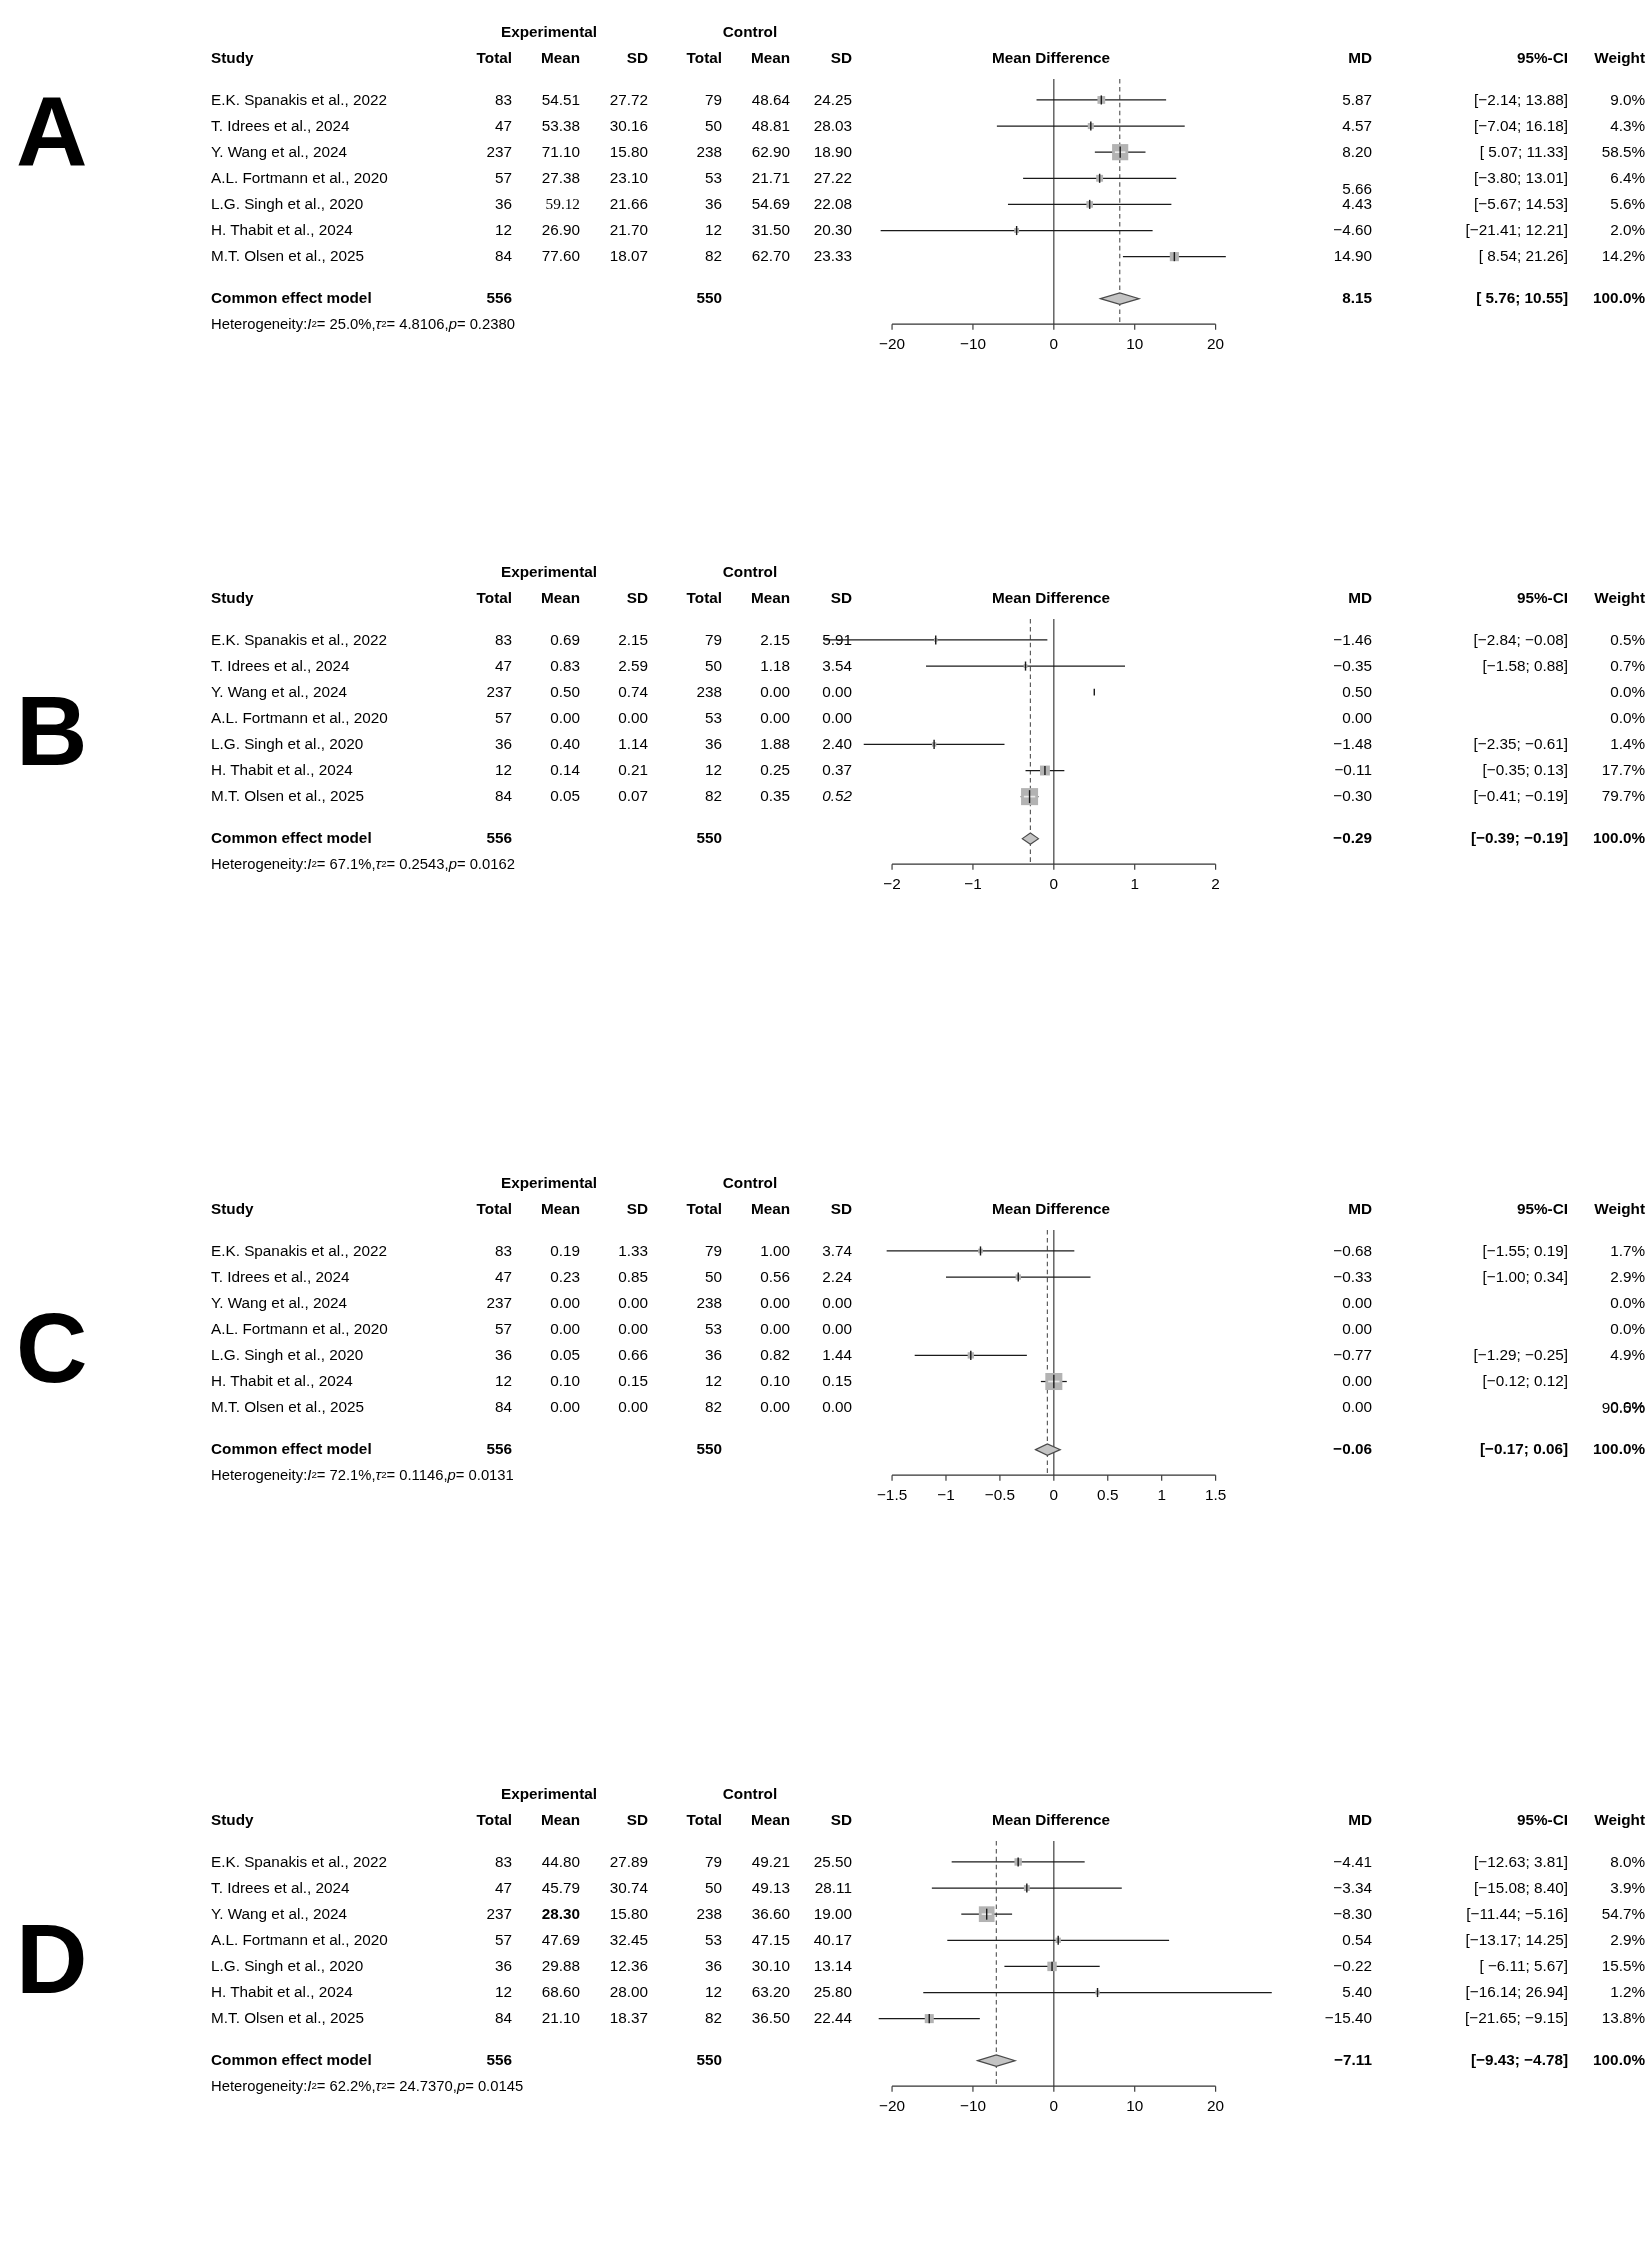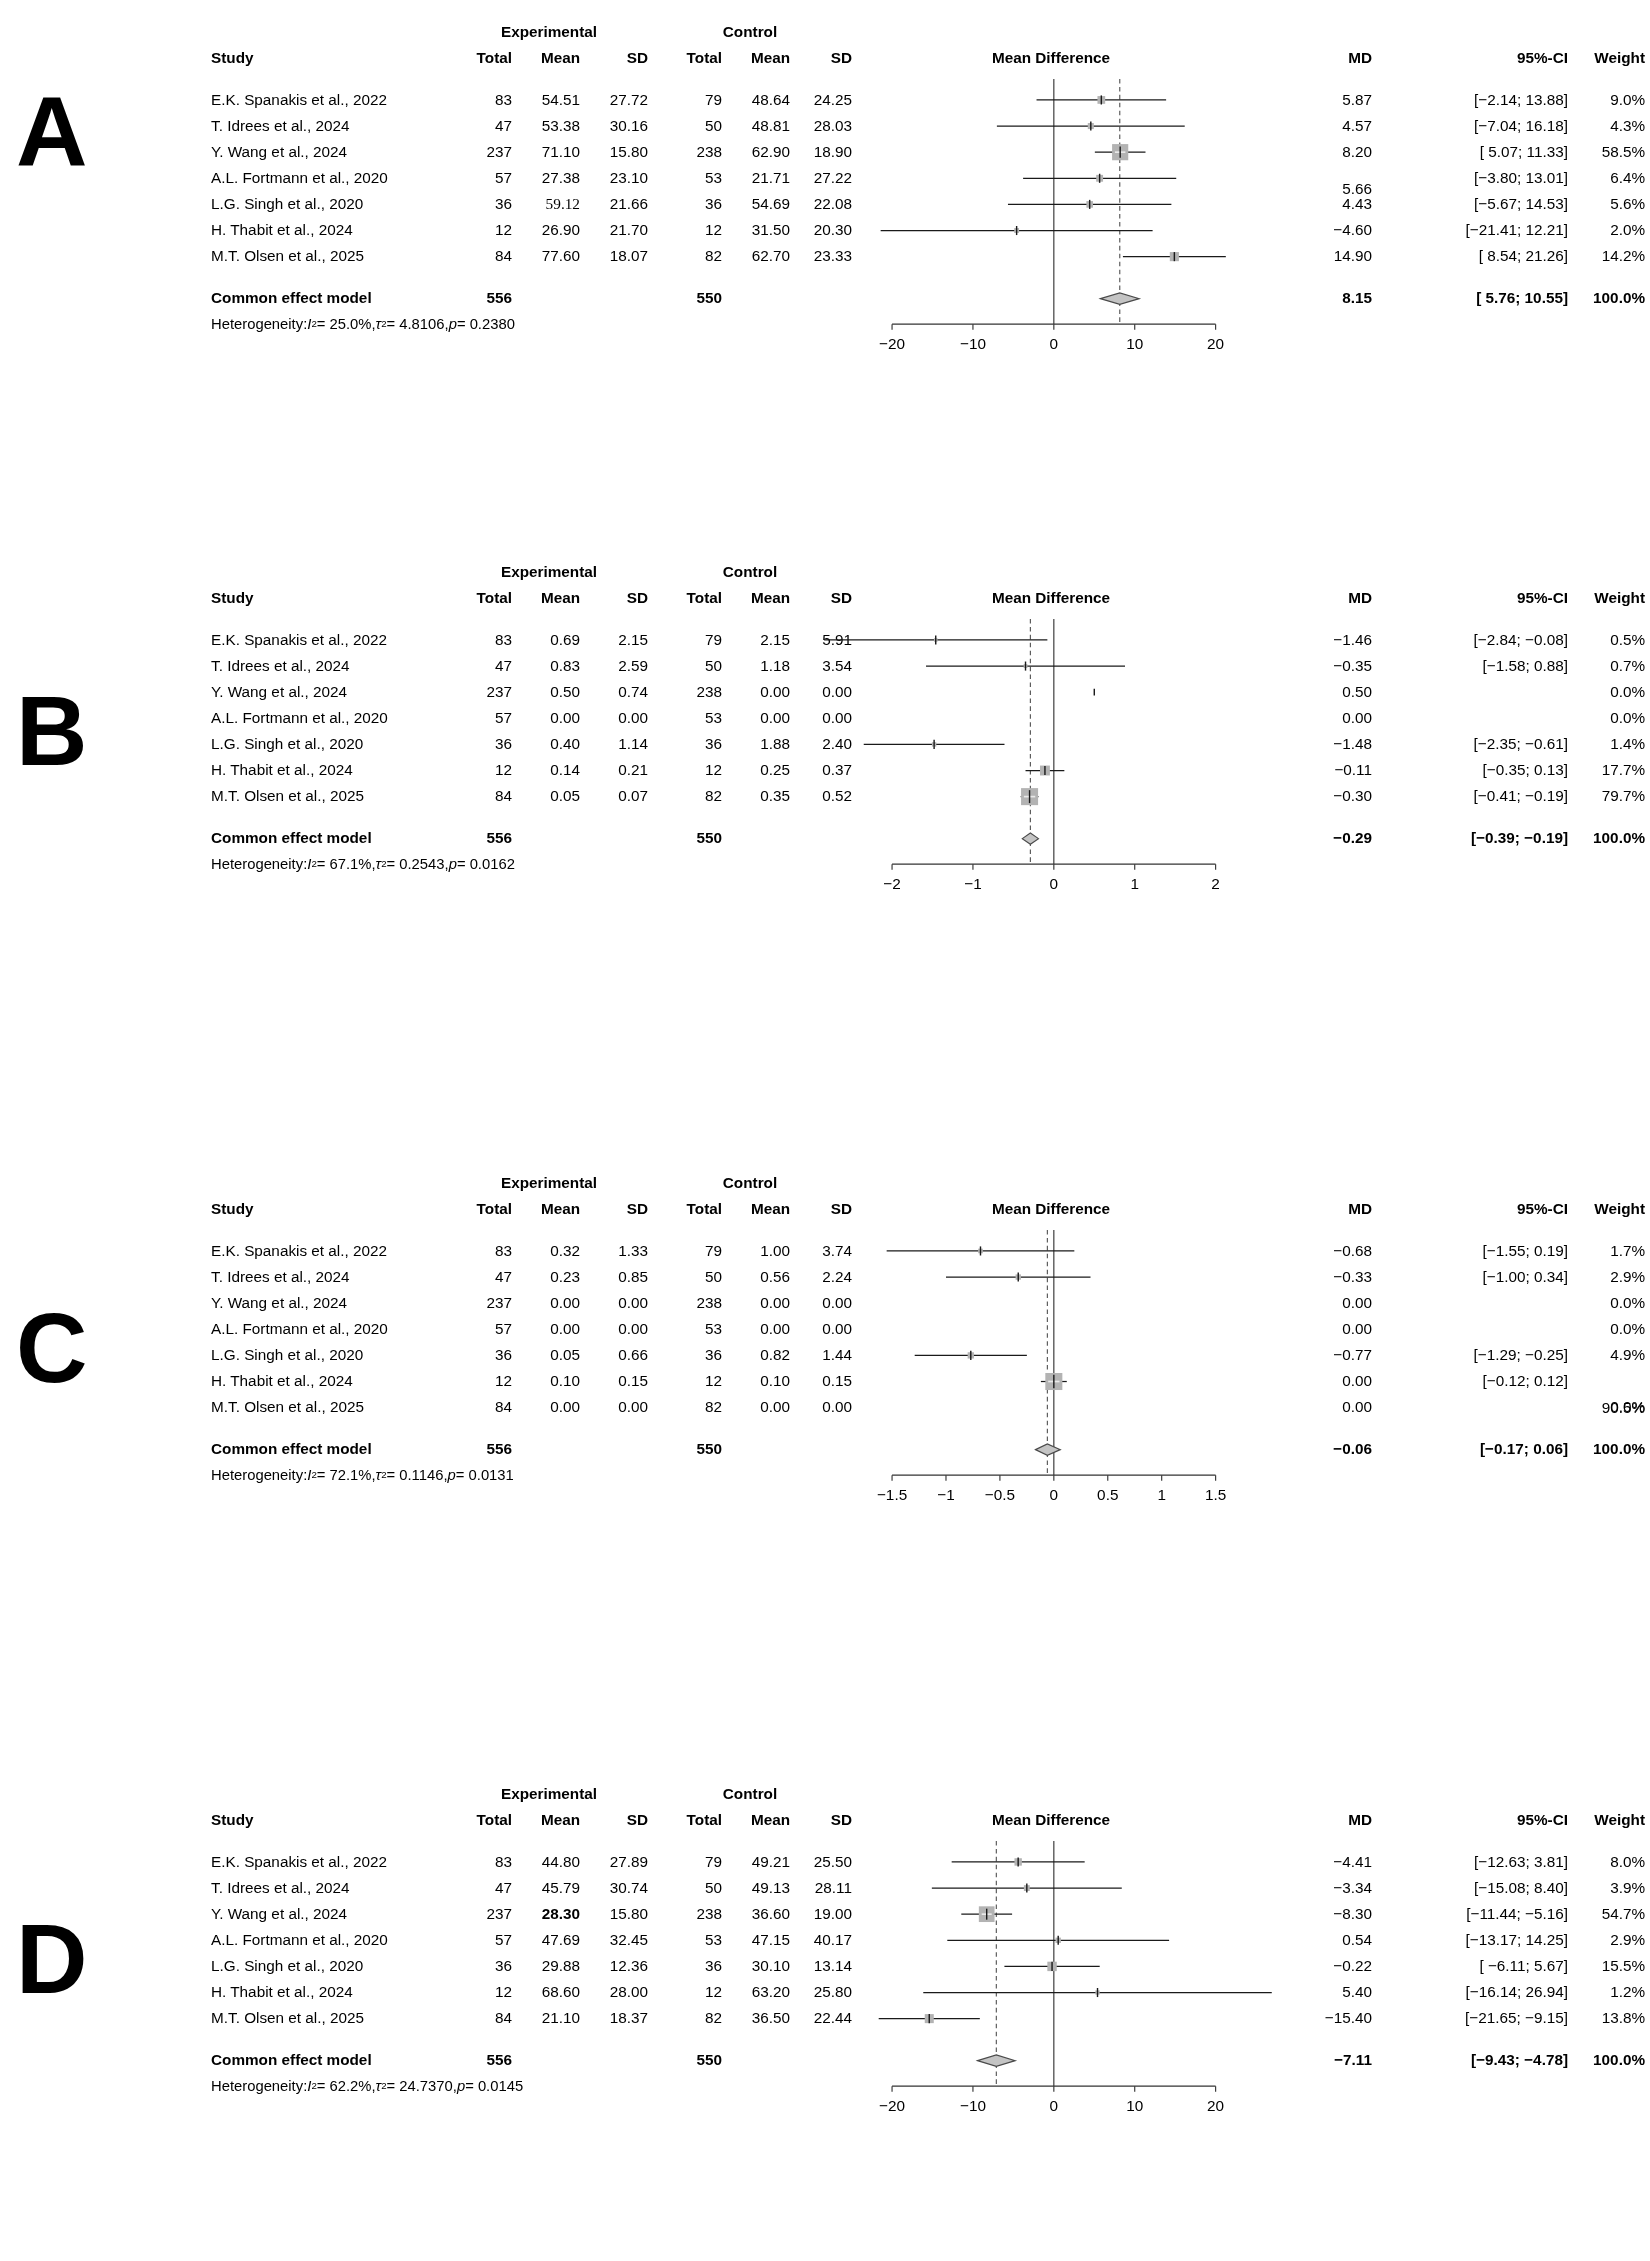--- a/index.html
+++ b/index.html
@@ -252,21 +252,21 @@
           <div class="c num" style="grid-area: 9 / 7;">0.37</div>
           <div class="c num" style="grid-area: 9 / 9;">−0.11</div>
           <div class="c num" style="grid-area: 9 / 10;">[−0.35; 0.13]</div>
           <div class="c num" style="grid-area: 9 / 11;">17.7%</div>
           <div class="c left" style="grid-area: 10 / 1;">M.T. Olsen et al., 2025</div>
           <div class="c num" style="grid-area: 10 / 2;">84</div>
           <div class="c num" style="grid-area: 10 / 3;">0.05</div>
           <div class="c num" style="grid-area: 10 / 4;">0.07</div>
           <div class="c num" style="grid-area: 10 / 5;">82</div>
           <div class="c num" style="grid-area: 10 / 6;">0.35</div>
-          <div class="c num" style="grid-area: 10 / 7;">0.52</div>
+          <div class="c num" style="grid-area: 10 / 7; font-style: italic;">0.52</div>
           <div class="c num" style="grid-area: 10 / 9;">−0.30</div>
           <div class="c num" style="grid-area: 10 / 10;">[−0.41; −0.19]</div>
           <div class="c num" style="grid-area: 10 / 11;">79.7%</div>
           <div class="c left bold" style="grid-area: 12 / 1;">Common effect model</div>
           <div class="c num bold" style="grid-area: 12 / 2;">556</div>
           <div class="c num bold" style="grid-area: 12 / 5;">550</div>
           <div class="c num bold" style="grid-area: 12 / 9;">−0.29</div>
           <div class="c num bold" style="grid-area: 12 / 10;">[−0.39; −0.19]</div>
           <div class="c num bold" style="grid-area: 12 / 11;">100.0%</div>
           <div class="c left het" style="grid-area: 13 / 1 / auto / 8;">
@@ -330,21 +330,21 @@
           <div class="c num bold" style="grid-area: 2 / 4;">SD</div>
           <div class="c num bold" style="grid-area: 2 / 5;">Total</div>
           <div class="c num bold" style="grid-area: 2 / 6;">Mean</div>
           <div class="c num bold" style="grid-area: 2 / 7;">SD</div>
           <div class="c center bold" style="grid-area: 2 / 8;">Mean Difference</div>
           <div class="c num bold" style="grid-area: 2 / 9;">MD</div>
           <div class="c num bold" style="grid-area: 2 / 10;">95%-CI</div>
           <div class="c num bold" style="grid-area: 2 / 11;">Weight</div>
           <div class="c left" style="grid-area: 4 / 1;">E.K. Spanakis et al., 2022</div>
           <div class="c num" style="grid-area: 4 / 2;">83</div>
-          <div class="c num" style="grid-area: 4 / 3;">0.32</div>
+          <div class="c num" style="grid-area: 4 / 3;">0.19</div>
           <div class="c num" style="grid-area: 4 / 4;">1.33</div>
           <div class="c num" style="grid-area: 4 / 5;">79</div>
           <div class="c num" style="grid-area: 4 / 6;">1.00</div>
           <div class="c num" style="grid-area: 4 / 7;">3.74</div>
           <div class="c num" style="grid-area: 4 / 9;">−0.68</div>
           <div class="c num" style="grid-area: 4 / 10;">[−1.55; 0.19]</div>
           <div class="c num" style="grid-area: 4 / 11;">1.7%</div>
           <div class="c left" style="grid-area: 5 / 1;">T. Idrees et al., 2024</div>
           <div class="c num" style="grid-area: 5 / 2;">47</div>
           <div class="c num" style="grid-area: 5 / 3;">0.23</div>

